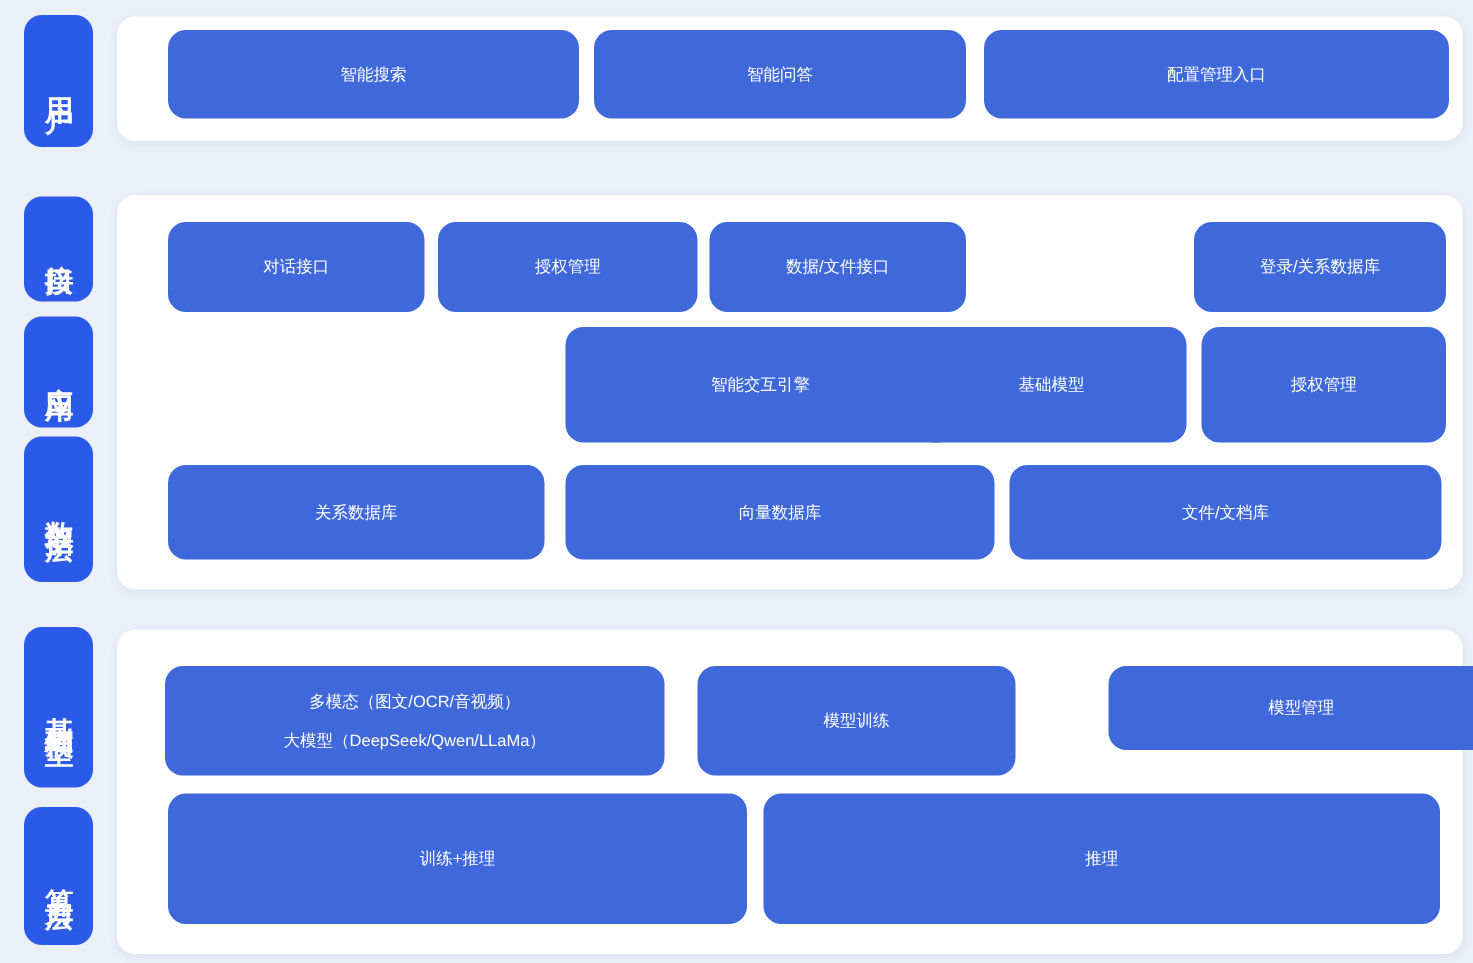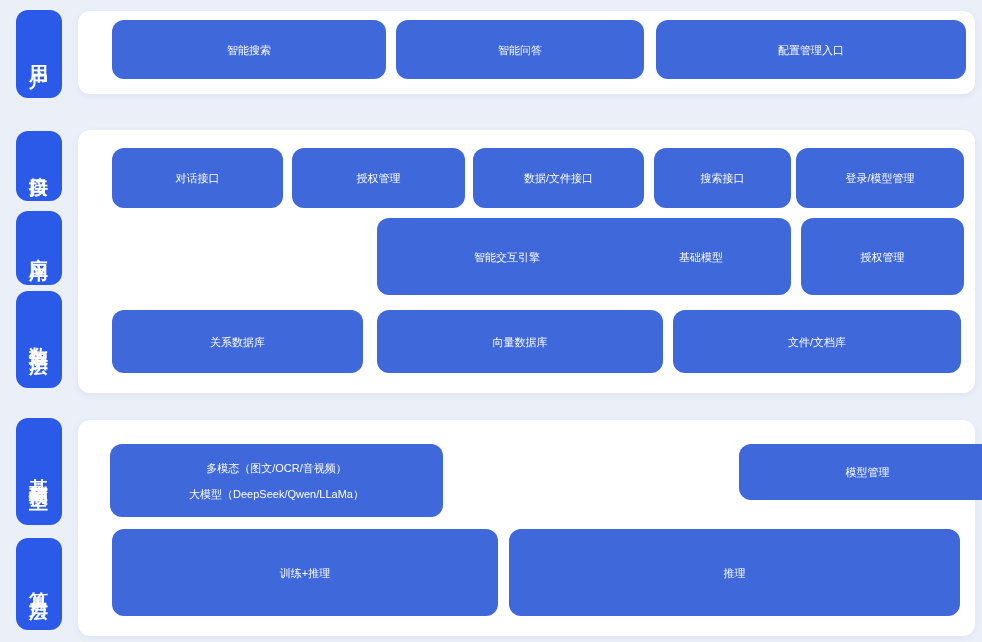--- a/index.html
+++ b/index.html
@@ -85,25 +85,22 @@
 
   <div class="box" style="left:112px;top:148px;width:171px;height:60px">
     <span>对话接口</span>
   </div>
   <div class="box" style="left:292px;top:148px;width:173px;height:60px">
     <span>授权管理</span>
   </div>
   <div class="box" style="left:473px;top:148px;width:171px;height:60px">
     <span>数据/文件接口</span>
   </div>
-  <div class="box" style="left:654px;top:148px;width:137px;height:60px">
-    <span>搜索接口</span>
-  </div>
   <div class="box" style="left:796px;top:148px;width:168px;height:60px">
-    <span>登录/模型管理</span>
+    <span>登录/关系数据库</span>
   </div>
 
   <div class="box" style="left:377px;top:218px;width:260px;height:77px">
     <span>智能交互引擎</span>
   </div>
   <div class="box" style="left:611px;top:218px;width:180px;height:77px">
     <span>基础模型</span>
   </div>
   <div class="box" style="left:801px;top:218px;width:163px;height:77px">
     <span>授权管理</span>
@@ -125,20 +122,23 @@
     <span class="vtext">基础模型</span>
   </div>
   <div class="tab" style="top:538px;height:92px">
     <span class="vtext">算力层</span>
   </div>
 
   <div class="box" style="left:110px;top:444px;width:333px;height:73px">
     <span>多模态（图文/OCR/音视频）</span>
     <span>大模型（DeepSeek/Qwen/LLaMa）</span>
   </div>
+  <div class="box" style="left:465px;top:444px;width:212px;height:73px">
+    <span>模型训练</span>
+  </div>
   <div class="box" style="left:739px;top:444px;width:257px;height:56px">
     <span>模型管理</span>
   </div>
 
   <div class="box" style="left:509px;top:529px;width:451px;height:87px">
     <span>推理</span>
   </div>
   <div class="box" style="left:112px;top:529px;width:386px;height:87px">
     <span>训练+推理</span>
   </div>

